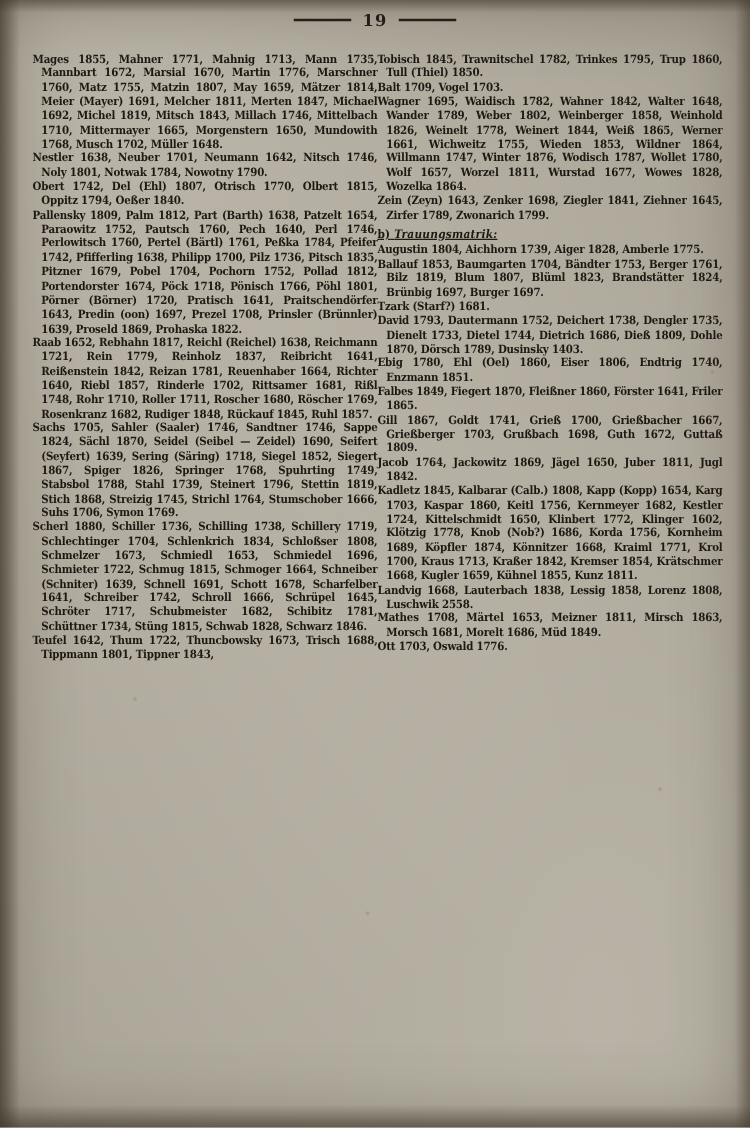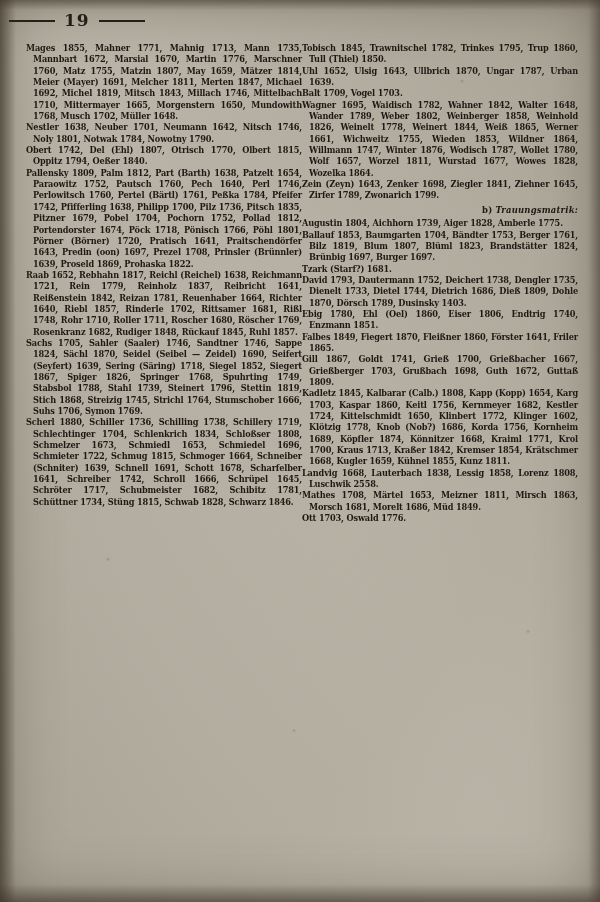--- a/index.html
+++ b/index.html
@@ -35,21 +35,22 @@
   }
   .vignette {
     position:absolute; inset:0; pointer-events:none;
     box-shadow: inset 0 0 60px rgba(70,60,45,0.45), inset 0 0 14px rgba(70,60,45,0.35);
   }
 
   
   .folio {
     position:absolute;
     top:10px; left:0; right:0;
-    font-size:17px;
+    text-align:center;
+    font-size:13px;
     color:#201b16;
     letter-spacing:1px;
     font-weight:bold;
   }
   .folio .rule {
     display:inline-block;
     width:46px; height:2px;
     background:#201b16;
     vertical-align:4px;
     margin:0 9px;
@@ -73,25 +74,26 @@
     hyphens:none;
   }
   .entry {
     margin:0;
     padding:0;
     text-indent:-7px;
     padding-left:7px;
     font-variant:normal;
   }
   .sub-head {
-    text-align:right;
+    text-align:left;
     font-size:9.4px;
     margin:3.5px 0 1.5px 0;
     font-style:italic;
     letter-spacing:0.2px;
+    text-decoration:underline;
   }
   .sub-head .num { font-style:normal; }
   
   .fraktur {
     font-family:"DejaVu Serif", serif;
     font-weight:bold;
     font-stretch:condensed;
     letter-spacing:-0.15px;
   }
   .dark-edge-left {
@@ -128,43 +130,44 @@
 
     <div class="col">
       <div class="col-inner fraktur">
         <p class="entry">Mages 1855, Mahner 1771, Mahnig 1713, Mann 1735, Mannbart 1672, Marsial 1670, Martin 1776, Marschner 1760, Matz 1755, Matzin 1807, May 1659, Mätzer 1814, Meier (Mayer) 1691, Melcher 1811, Merten 1847, Michael 1692, Michel 1819, Mitsch 1843, Millach 1746, Mittelbach 1710, Mittermayer 1665, Morgenstern 1650, Mundowith 1768, Musch 1702, Müller 1648.</p>
         <p class="entry">Nestler 1638, Neuber 1701, Neumann 1642, Nitsch 1746, Noly 1801, Notwak 1784, Nowotny 1790.</p>
         <p class="entry">Obert 1742, Del (Ehl) 1807, Otrisch 1770, Olbert 1815, Oppitz 1794, Oeßer 1840.</p>
         <p class="entry">Pallensky 1809, Palm 1812, Part (Barth) 1638, Patzelt 1654, Paraowitz 1752, Pautsch 1760, Pech 1640, Perl 1746, Perlowitsch 1760, Pertel (Bärtl) 1761, Peßka 1784, Pfeifer 1742, Pfifferling 1638, Philipp 1700, Pilz 1736, Pitsch 1835, Pitzner 1679, Pobel 1704, Pochorn 1752, Pollad 1812, Portendorster 1674, Pöck 1718, Pönisch 1766, Pöhl 1801, Pörner (Börner) 1720, Pratisch 1641, Praitschendörfer 1643, Predin (oon) 1697, Prezel 1708, Prinsler (Brünnler) 1639, Proseld 1869, Prohaska 1822.</p>
         <p class="entry">Raab 1652, Rebhahn 1817, Reichl (Reichel) 1638, Reichmann 1721, Rein 1779, Reinholz 1837, Reibricht 1641, Reißenstein 1842, Reizan 1781, Reuenhaber 1664, Richter 1640, Riebl 1857, Rinderle 1702, Rittsamer 1681, Rißl 1748, Rohr 1710, Roller 1711, Roscher 1680, Röscher 1769, Rosenkranz 1682, Rudiger 1848, Rückauf 1845, Ruhl 1857.</p>
         <p class="entry">Sachs 1705, Sahler (Saaler) 1746, Sandtner 1746, Sappe 1824, Sächl 1870, Seidel (Seibel — Zeidel) 1690, Seifert (Seyfert) 1639, Sering (Säring) 1718, Siegel 1852, Siegert 1867, Spiger 1826, Springer 1768, Spuhrting 1749, Stabsbol 1788, Stahl 1739, Steinert 1796, Stettin 1819, Stich 1868, Streizig 1745, Strichl 1764, Stumschober 1666, Suhs 1706, Symon 1769.</p>
         <p class="entry">Scherl 1880, Schiller 1736, Schilling 1738, Schillery 1719, Schlechtinger 1704, Schlenkrich 1834, Schloßser 1808, Schmelzer 1673, Schmiedl 1653, Schmiedel 1696, Schmieter 1722, Schmug 1815, Schmoger 1664, Schneiber (Schniter) 1639, Schnell 1691, Schott 1678, Scharfelber 1641, Schreiber 1742, Schroll 1666, Schrüpel 1645, Schröter 1717, Schubmeister 1682, Schibitz 1781, Schüttner 1734, Stüng 1815, Schwab 1828, Schwarz 1846.</p>
+        <p class="entry">Teufel 1642, Thum 1722, Thuncbowsky 1673, Trisch 1688, Tippmann 1801, Tippner 1843,</p>
       </div>
     </div>
 
     <div class="col">
       <div class="col-inner fraktur">
         <p class="entry">Tobisch 1845, Trawnitschel 1782, Trinkes 1795, Trup 1860, Tull (Thiel) 1850.</p>
-        <p class="entry">Uhl 1652, Ulsig 1643, Ullbrich 1870, Ungar 1787, Urban 1639.</p>
         <p class="entry">Balt 1709, Vogel 1703.</p>
         <p class="entry">Wagner 1695, Waidisch 1782, Wahner 1842, Walter 1648, Wander 1789, Weber 1802, Weinberger 1858, Weinhold 1826, Weinelt 1778, Weinert 1844, Weiß 1865, Werner 1661, Wichweitz 1755, Wieden 1853, Wildner 1864, Willmann 1747, Winter 1876, Wodisch 1787, Wollet 1780, Wolf 1657, Worzel 1811, Wurstad 1677, Wowes 1828, Wozelka 1864.</p>
         <p class="entry">Zein (Zeyn) 1643, Zenker 1698, Ziegler 1841, Ziehner 1645, Zirfer 1789, Zwonarich 1799.</p>
 
         <div class="sub-head">
           <span class="num">b)</span>
           <span>Trauungsmatrik:</span>
         </div>
 
         <p class="entry">Augustin 1804, Aichhorn 1739, Aiger 1828, Amberle 1775.</p>
         <p class="entry">Ballauf 1853, Baumgarten 1704, Bändter 1753, Berger 1761, Bilz 1819, Blum 1807, Blüml 1823, Brandstätter 1824, Brünbig 1697, Burger 1697.</p>
         <p class="entry">Tzark (Starf?) 1681.</p>
         <p class="entry">David 1793, Dautermann 1752, Deichert 1738, Dengler 1735, Dienelt 1733, Dietel 1744, Dietrich 1686, Dieß 1809, Dohle 1870, Dörsch 1789, Dusinsky 1403.</p>
         <p class="entry">Ebig 1780, Ehl (Oel) 1860, Eiser 1806, Endtrig 1740, Enzmann 1851.</p>
         <p class="entry">Falbes 1849, Fiegert 1870, Fleißner 1860, Förster 1641, Friler 1865.</p>
         <p class="entry">Gill 1867, Goldt 1741, Grieß 1700, Grießbacher 1667, Grießberger 1703, Grußbach 1698, Guth 1672, Guttaß 1809.</p>
+        <p class="entry">Jacob 1764, Jackowitz 1869, Jägel 1650, Juber 1811, Jugl 1842.</p>
         <p class="entry">Kadletz 1845, Kalbarar (Calb.) 1808, Kapp (Kopp) 1654, Karg 1703, Kaspar 1860, Keitl 1756, Kernmeyer 1682, Kestler 1724, Kittelschmidt 1650, Klinbert 1772, Klinger 1602, Klötzig 1778, Knob (Nob?) 1686, Korda 1756, Kornheim 1689, Köpfler 1874, Könnitzer 1668, Kraiml 1771, Krol 1700, Kraus 1713, Kraßer 1842, Kremser 1854, Krätschmer 1668, Kugler 1659, Kühnel 1855, Kunz 1811.</p>
         <p class="entry">Landvig 1668, Lauterbach 1838, Lessig 1858, Lorenz 1808, Luschwik 2558.</p>
         <p class="entry">Mathes 1708, Märtel 1653, Meizner 1811, Mirsch 1863, Morsch 1681, Morelt 1686, Müd 1849.</p>
         <p class="entry">Ott 1703, Oswald 1776.</p>
       </div>
     </div>
 
   </div>
 
   <div class="grain"></div>

